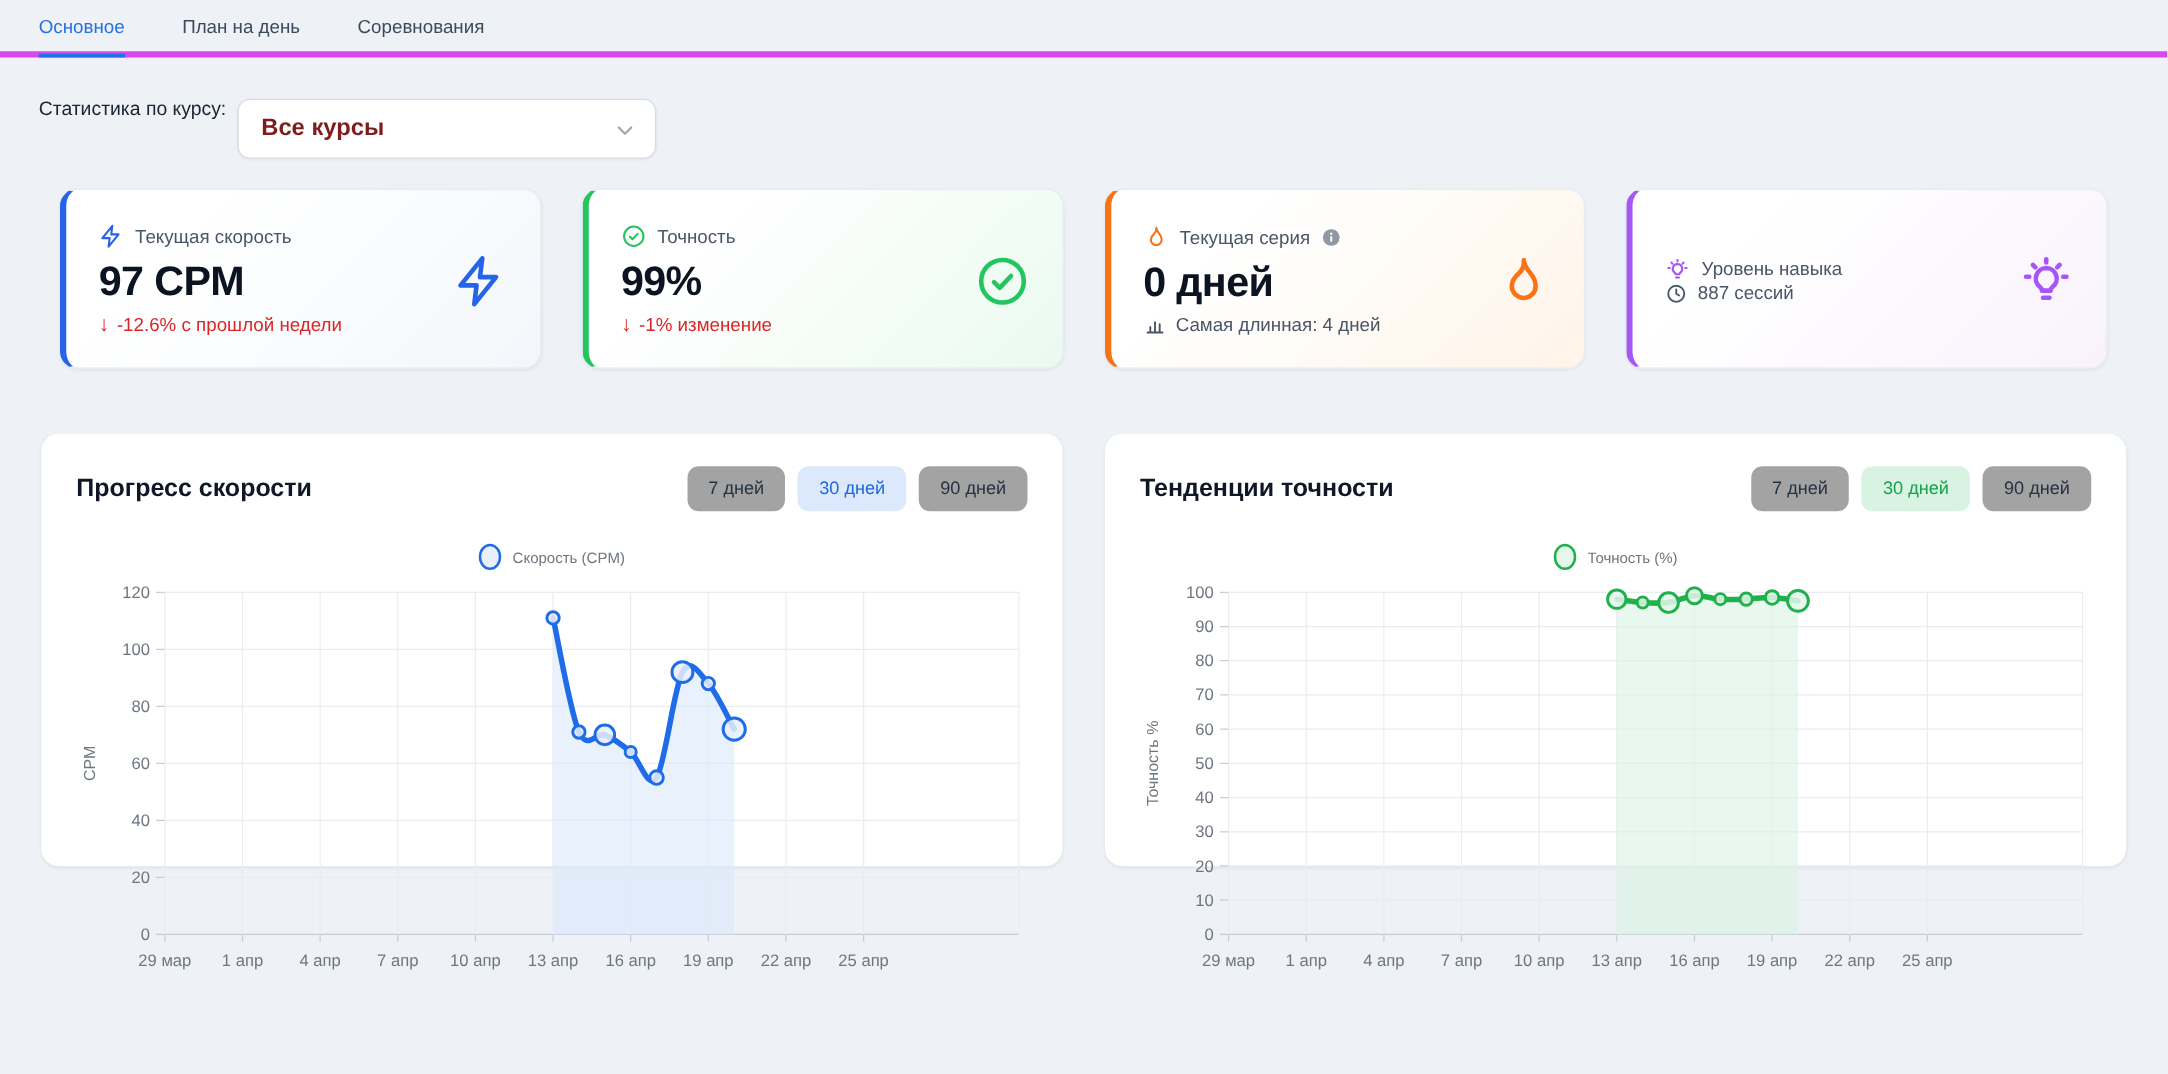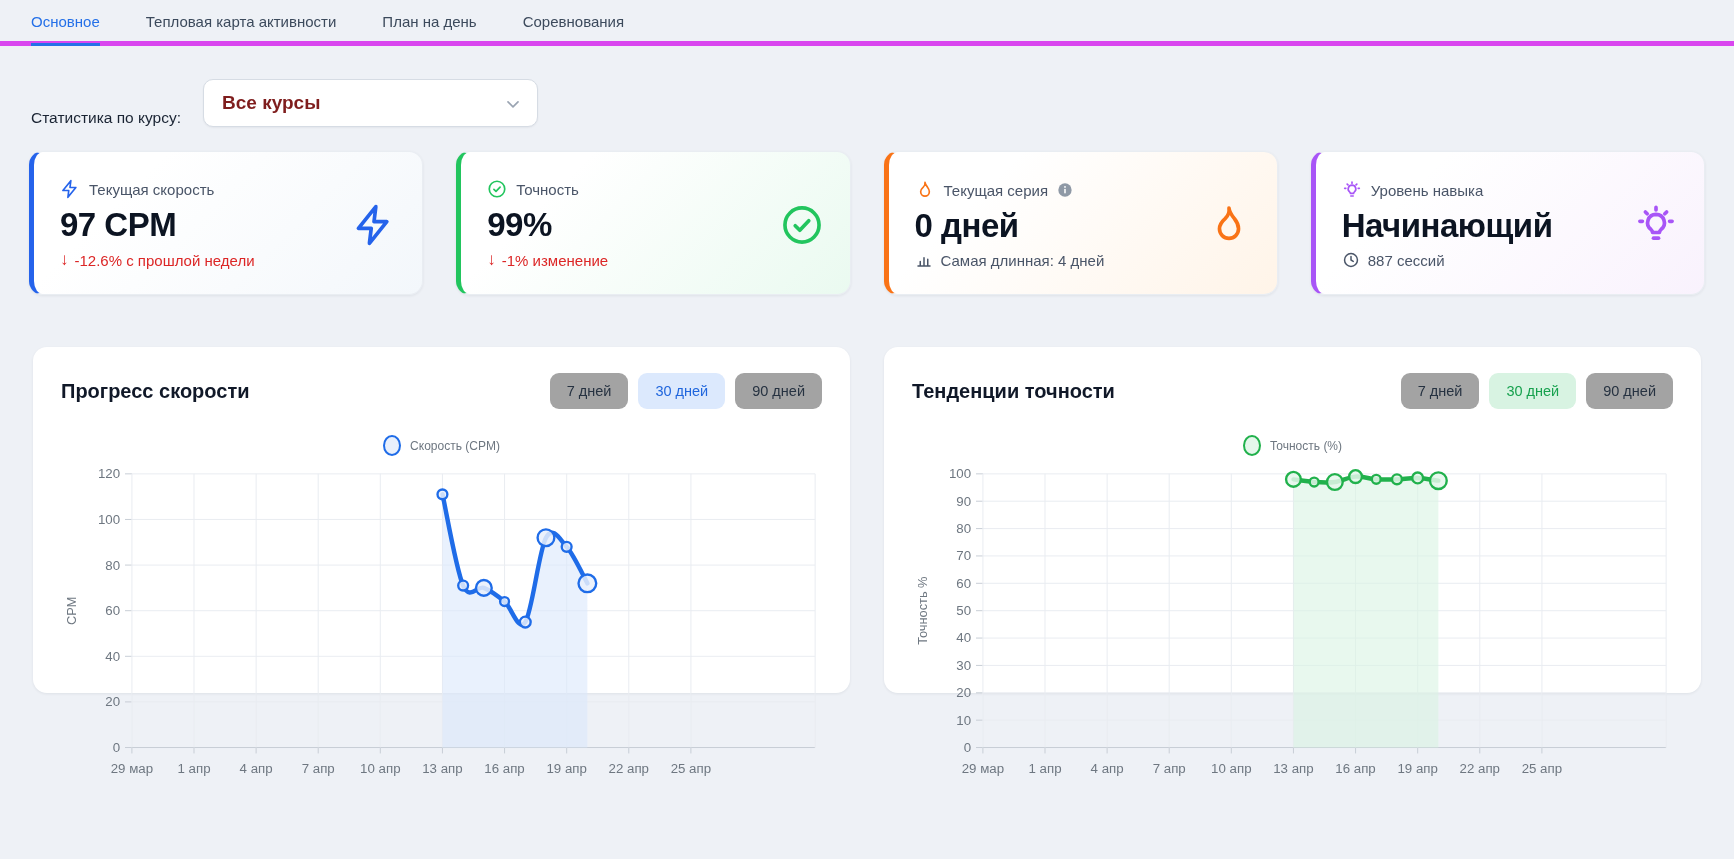--- a/index.html
+++ b/index.html
@@ -8,29 +8,29 @@
     font-family: "Liberation Sans", sans-serif;
     background:#eef1f6;
     color:#1c2530;
   }
   
   .tabbar { display:flex; gap:46px; padding:0 31px; border-bottom:5px solid #d946ef; height:46px; }
   .tab { display:flex; align-items:center; height:46px; margin-bottom:-1px;
          border-bottom:3px solid transparent; font-size:15px; color:#3c4a5c; cursor:pointer; white-space:nowrap; }
   .tab.active { color:#2470e8; border-color:#2470e8; font-weight:500; }
   
-  .filter-row { display:flex; align-items:flex-end; gap:22px; margin:33px 31px 24px; }
+  .filter-row { display:flex; align-items:flex-start; gap:9px; margin:33px 31px 24px; }
   .filter-label { font-size:15.5px; color:#1a2433; }
   .select-box { position:relative; width:335px; height:48px; background:#fff; border:1px solid #d6dce4;
                 border-radius:10px; display:flex; align-items:center; padding:0 44px 0 18px;
                 box-shadow:0 1px 2px rgba(16,24,40,.05); cursor:pointer; }
   .select-value { font-size:19px; font-weight:600; color:#7f1d1d; }
   .select-chevron { position:absolute; right:14px; top:14px; font-size:20px; color:#9aa4b2; display:inline-flex; }
   
-  .stats { display:grid; grid-template-columns:repeat(4,1fr); gap:33px; margin:0 29px; }
+  .stats { display:grid; grid-template-columns:repeat(4,1fr); gap:33px; margin:0 48px; }
   .stat-card { position:relative; min-height:144px; border:1px solid #e9edf2; border-left:5px solid var(--accent,#2563eb);
                border-radius:14px; background:linear-gradient(135deg,#ffffff 25%, var(--tint,#f7f9fc));
                box-shadow:0 1px 3px rgba(16,24,40,.07); padding:21px 22px 18px 26px;
                display:flex; align-items:center; justify-content:space-between; }
   .stat-main { display:flex; flex-direction:column; min-width:0; }
   .stat-label-row { display:flex; align-items:center; gap:9px; font-size:15px; color:#4a5568; font-weight:500; }
   .label-icon { display:inline-flex; font-size:20px; color:var(--accent); }
   .info-icon { display:inline-flex; font-size:16px; cursor:pointer; }
   .stat-value { font-size:33px; font-weight:800; color:#0c1422; letter-spacing:-.5px; margin:7px 0 6px; white-space:nowrap; }
   .stat-delta { display:flex; align-items:center; gap:6px; font-size:15px; color:#dc2626; }
@@ -52,21 +52,20 @@
   .chart-legend { display:flex; align-items:center; justify-content:center; gap:9px; margin:26px 0 8px; }
   .legend-marker { width:18px; height:21px; border-radius:50%; border:2.5px solid #888; background:#eee; }
   .legend-label { font-size:12px; color:#6e7781; }
   .plot { width:100%; display:block; }
 </style>
 </head>
 <body>
 
 <nav class="tabbar">
   <div class="tab active">Основное</div>
-  <div class="tab">Тепловая карта активности</div>
   <div class="tab">План на день</div>
   <div class="tab">Соревнования</div>
 </nav>
 
 <div class="filter-row">
   <span class="filter-label">Статистика по курсу:</span>
   <div class="select-box">
     <span class="select-value">Все курсы</span>
     <span class="select-chevron">
         <svg viewBox="0 0 24 24" fill="none" stroke="currentColor" stroke-width="2" stroke-linecap="round" stroke-linejoin="round">
@@ -165,21 +164,20 @@
       <div class="stat-label-row">
         <span class="label-icon">
             <svg viewBox="0 0 24 24" fill="none" stroke="currentColor" stroke-width="2" stroke-linecap="round" stroke-linejoin="round">
               <path d="M4.6 10H3.2M20.8 10h-1.4M6.2 4.9l1 1M17.8 4.9l-1 1M12 2.4v1.4"></path>
               <path d="M12 6.2a4.6 4.6 0 0 1 2.7 8.3c-.5.4-.8 1-.8 1.6h-3.8c0-.6-.3-1.2-.8-1.6A4.6 4.6 0 0 1 12 6.2z"></path>
               <path d="M10.6 19.2h2.8"></path>
             </svg>
           </span>
         <span>Уровень навыка</span>
       </div>
-      <div class="stat-value">Начинающий</div>
       <div class="stat-sub">
         <span class="sub-icon">
             <svg viewBox="0 0 24 24" fill="none" stroke="currentColor" stroke-width="2" stroke-linecap="round" stroke-linejoin="round">
               <circle cx="12" cy="12" r="8.6"></circle>
               <path d="M12 7.4V12l3 1.9"></path>
             </svg>
           </span>
         <span>887 сессий</span>
       </div>
     </div>

